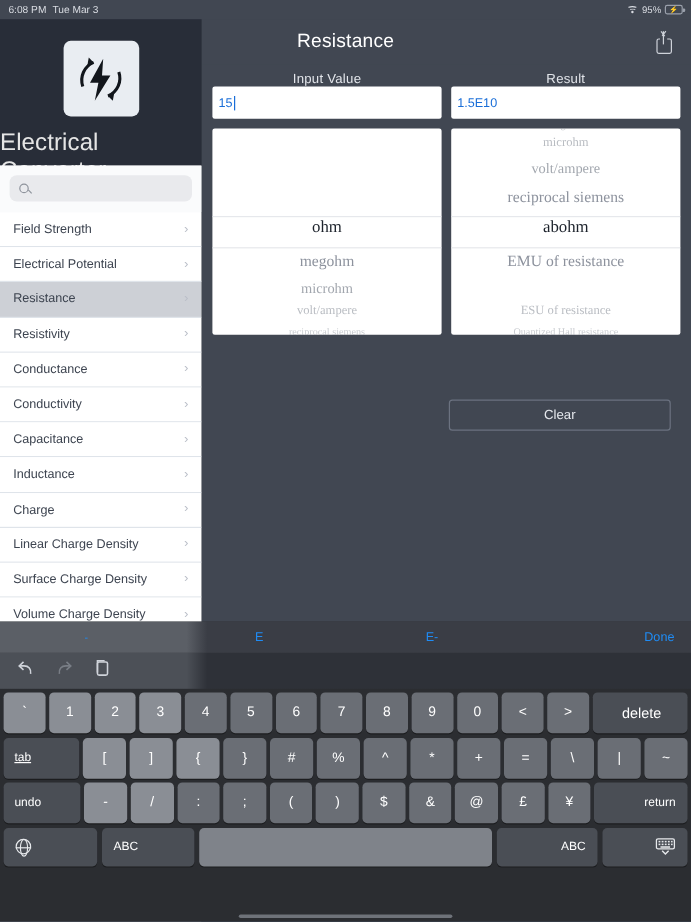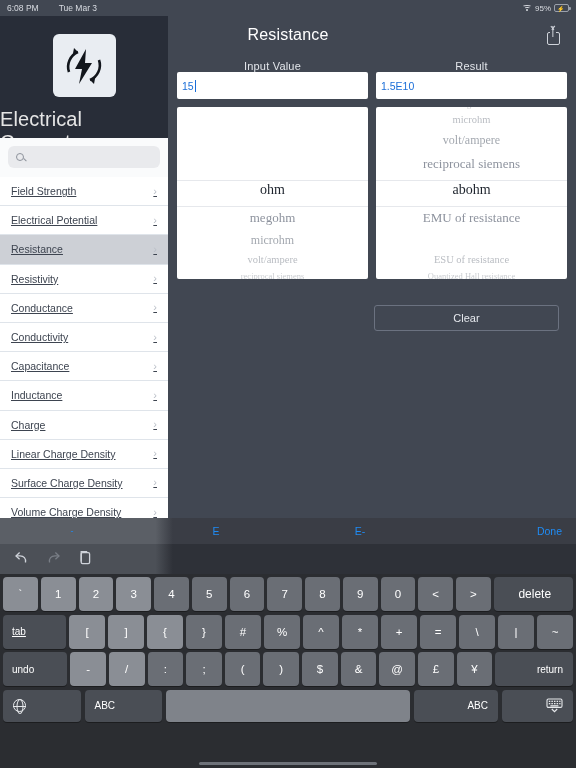--- a/index.html
+++ b/index.html
@@ -11,21 +11,21 @@
     -webkit-font-smoothing:antialiased;
   }
   #app { position:relative; width:576px; height:768px; overflow:hidden; background:#414752; }
 
   
   .statusbar{
     position:absolute; top:0; left:0; width:576px; height:16px;
     background:#414752; display:flex; align-items:center;
     font-size:8.5px; color:#d9dce2; padding:0 7px;
   }
-  .sb-left{ display:flex; gap:20px; align-items:center; }
+  .sb-left{ display:flex; gap:5px; align-items:center; }
   .sb-right{ margin-left:auto; display:flex; gap:3px; align-items:center; font-size:8px;}
   .wifi-ic{ display:inline-block; width:9px; height:8px; position:relative; }
   .wifi-ic i{ position:absolute; border:1.1px solid #d9dce2; border-bottom:none;
     border-left-color:transparent; border-right-color:transparent; border-radius:50% 50% 0 0; left:50%; transform:translateX(-50%); }
   .wifi-ic i:nth-child(1){ width:9px; height:4.5px; top:0.5px;}
   .wifi-ic i:nth-child(2){ width:5.5px; height:3px; top:2.5px;}
   .wifi-ic i:nth-child(3){ width:2px; height:2px; top:4.6px; background:#d9dce2; border:none; border-radius:50%;}
   .batt{ width:15px; height:7.5px; border:1px solid #9aa0ab; border-radius:2px; position:relative; padding:1px; }
   .batt::after{ content:''; position:absolute; right:-2.6px; top:2px; width:1.4px; height:3px; background:#9aa0ab; border-radius:0 1px 1px 0;}
   .batt .fill{ height:100%; width:93%; background:#33cc55; border-radius:1px;}
@@ -65,21 +65,21 @@
   }
   .searchwrap{ padding:8px 8px 9px 8px; background:#fafbfc; }
   .searchbox{
     height:22px; background:#e9eaed; border-radius:6px; display:flex; align-items:center;
     padding:0 8px; gap:5px;
   }
   .mag{ width:8px; height:8px; border:1.2px solid #8e939c; border-radius:50%; position:relative; flex:none;}
   .mag::after{ content:''; position:absolute; width:3.5px; height:1.2px; background:#8e939c; right:-3px; bottom:-0.2px; transform:rotate(45deg); }
   .searchbox input{ border:none; outline:none; background:transparent; font-size:10.5px;
     color:#3d4450; font-family:inherit; width:100%; }
-  .rows{ overflow:hidden;text-decoration:underline; }
+  .rows{ overflow:hidden; }
   .row{
     height:29.2px; display:flex; align-items:center; padding:0 11px;
     border-bottom:1px solid #dfe4ea; font-size:10.5px; color:#3d4450; cursor:pointer;
     position:relative; background:#fff;
   }
   .row.selected{ background:#cdd0d6; }
   .row .chev{ margin-left:auto; color:#b9bec7; font-size:11px; line-height:1; }
 
   
   .main{ position:absolute; top:54px; left:168px; width:408px; bottom:0; }
@@ -100,21 +100,21 @@
   .pkinner{ position:absolute; left:0; width:100%; text-align:center;
     font-family:"Liberation Serif", serif; }
   .pkitem{ line-height:1; display:block; }
   .band{ position:absolute; left:0; width:100%; height:27px; top:72.5px;
     border-top:1px solid #e6e8ec; border-bottom:1px solid #e6e8ec; pointer-events:none;}
   .clearbtn{
     margin:26px 8px 0 auto; width:185px; height:26px; border:1px solid #6b7280;
     border-radius:3px; display:flex; align-items:center; justify-content:center;
     font-size:11px; color:#e6e9ee; cursor:pointer; background:transparent;
   }
-  .clearrow{ display:flex; padding:0 9px; }
+  .clearrow{ display:flex; padding:0 9px;margin-top:28px; }
 
   
   .keyboard{ position:absolute; left:0; bottom:0; width:576px; height:250px;
     background:#2b2d31; }
   .predbar{ height:26px; display:flex; align-items:center; position:relative;
     background:linear-gradient(to right,#5b5f66 0%,#5b5f66 27%,#3a3d45 30%,#3a3d45 100%);}
   .predbar .seg{ flex:1; text-align:center; font-size:10.5px; color:#1f8cf5; cursor:pointer;}
   .predbar .seg.dim{ color:#1f8cf5; font-size:9px; }
   .predbar .done{ position:absolute; right:14px; font-size:10.5px; color:#1f8cf5; cursor:pointer;}
   .edbar{ height:30px; display:flex; align-items:center; gap:17px; padding-left:14px;

